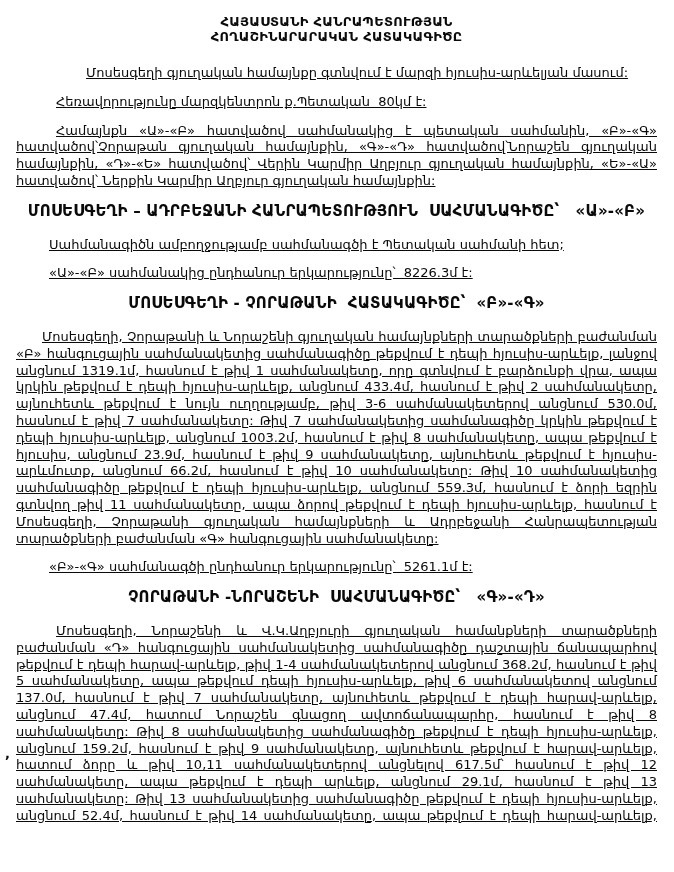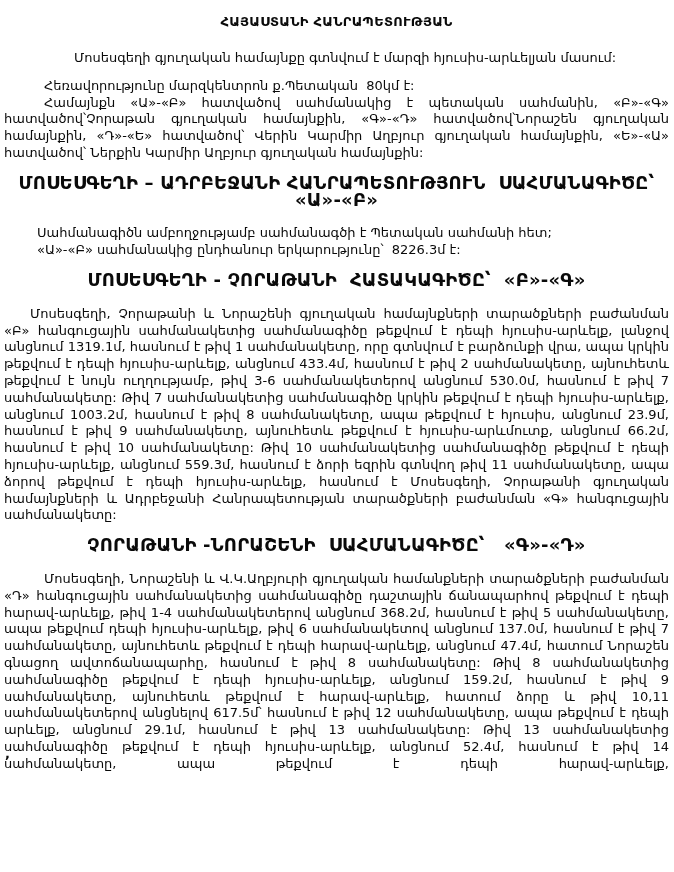--- a/index.html
+++ b/index.html
@@ -25,71 +25,74 @@
   }
   .doc-header {
     text-align: center;
     font-weight: bold;
     font-size: 13px;
     line-height: 15px;
     letter-spacing: 0.3px;
     margin-bottom: 21px;
   }
   .para {
-    margin: 0;
+    margin: 12px;
     text-align: justify;
+    text-decoration: underline;
   }
   .pre { white-space: pre-wrap; }
   .indent-xl { text-indent: 70px; }
   .indent-lg { text-indent: 40px; }
   .indent-md { text-indent: 33px; }
   .indent-sm { text-indent: 26px; }
   .sp  { margin-bottom: 11px; }
   .sp-top { margin-top: 4px; }
   .heading {
     text-align: center;
-    font-size: 18px;
+    font-size: 15px;
     font-weight: bold;
     letter-spacing: 0.2px;
     white-space: pre-wrap;
     margin: 13px 0 17px 0;
   }
   .cont { text-align-last: justify; }
   .artifact {
     position: absolute;
     left: 5px;
     top: 746px;
     font-weight: bold;
   }
 </style>
 </head>
 <body>
 
 <div class="page">
 
   <header class="doc-header">
     <div>ՀԱՅԱՍՏԱՆԻ ՀԱՆՐԱՊԵՏՈՒԹՅԱՆ</div>
+    <div>ՀՈՂԱՇԻՆԱՐԱՐԱԿԱՆ ՀԱՏԱԿԱԳԻԾԸ</div>
   </header>
 
   <p class="para indent-xl sp pre">Մոսեսգեղի գյուղական համայնքը գտնվում է մարզի հյուսիս-արևելյան մասում:</p>
 
   <p class="para indent-lg pre">Հեռավորությունը մարզկենտրոն ք.Պետական  80կմ է:</p>
 
   <p class="para indent-lg">Համայնքն «Ա»-«Բ» հատվածով սահմանակից է պետական սահմանին, «Բ»-«Գ» հատվածով՝Չորաթան գյուղական համայնքին, «Գ»-«Դ» հատվածով՝Նորաշեն գյուղական համայնքին, «Դ»-«Ե» հատվածով՝ Վերին Կարմիր Աղբյուր գյուղական համայնքին, «Ե»-«Ա» հատվածով՝ Ներքին Կարմիր Աղբյուր գյուղական համայնքին:</p>
 
   <h2 class="heading">ՄՈՍԵՍԳԵՂԻ – ԱԴՐԲԵՋԱՆԻ ՀԱՆՐԱՊԵՏՈՒԹՅՈՒՆ  ՍԱՀՄԱՆԱԳԻԾԸ՝   «Ա»-«Բ»</h2>
 
   <p class="para indent-md pre">Սահմանագիծն ամբողջությամբ սահմանագծի է Պետական սահմանի հետ;</p>
 
   <p class="para indent-md pre">«Ա»-«Բ» սահմանակից ընդհանուր երկարությունը՝  8226.3մ է:</p>
 
   <h2 class="heading">ՄՈՍԵՍԳԵՂԻ - ՉՈՐԱԹԱՆԻ  ՀԱՏԱԿԱԳԻԾԸ՝  «Բ»-«Գ»</h2>
 
   <p class="para indent-sm">Մոսեսգեղի, Չորաթանի և Նորաշենի գյուղական համայնքների տարածքների բաժանման «Բ» հանգուցային սահմանակետից սահմանագիծը թեքվում է դեպի հյուսիս-արևելք, լանջով անցնում 1319.1մ, հասնում է թիվ 1 սահմանակետը, որը գտնվում է բարձունքի վրա, ապա կրկին թեքվում է դեպի հյուսիս-արևելք, անցնում 433.4մ, հասնում է թիվ 2 սահմանակետը, այնուհետև թեքվում է նույն ուղղությամբ, թիվ 3-6 սահմանակետերով անցնում 530.0մ, հասնում է թիվ 7 սահմանակետը: Թիվ 7 սահմանակետից սահմանագիծը կրկին թեքվում է դեպի հյուսիս-արևելք, անցնում 1003.2մ, հասնում է թիվ 8 սահմանակետը, ապա թեքվում է հյուսիս, անցնում 23.9մ, հասնում է թիվ 9 սահմանակետը, այնուհետև թեքվում է հյուսիս-արևմուտք, անցնում 66.2մ, հասնում է թիվ 10 սահմանակետը: Թիվ 10 սահմանակետից սահմանագիծը թեքվում է դեպի հյուսիս-արևելք, անցնում 559.3մ, հասնում է ձորի եզրին գտնվող թիվ 11 սահմանակետը, ապա ձորով թեքվում է դեպի հյուսիս-արևելք, հասնում է Մոսեսգեղի, Չորաթանի գյուղական համայնքների և Ադրբեջանի Հանրապետության տարածքների բաժանման «Գ» հանգուցային սահմանակետը:</p>
 
+  <p class="para indent-md pre sp-top">«Բ»-«Գ» սահմանագծի ընդհանուր երկարությունը՝  5261.1մ է:</p>
 
   <h2 class="heading">ՉՈՐԱԹԱՆԻ -ՆՈՐԱՇԵՆԻ  ՍԱՀՄԱՆԱԳԻԾԸ՝   «Գ»-«Դ»</h2>
 
   <p class="para indent-lg cont">Մոսեսգեղի, Նորաշենի և Վ.Կ.Աղբյուրի գյուղական համանքների տարածքների բաժանման «Դ» հանգուցային սահմանակետից սահմանագիծը դաշտային ճանապարհով թեքվում է դեպի հարավ-արևելք, թիվ 1-4 սահմանակետերով անցնում 368.2մ, հասնում է թիվ 5 սահմանակետը, ապա թեքվում դեպի հյուսիս-արևելք, թիվ 6 սահմանակետով անցնում 137.0մ, հասնում է թիվ 7 սահմանակետը, այնուհետև թեքվում է դեպի հարավ-արևելք, անցնում 47.4մ, հատում Նորաշեն գնացող ավտոճանապարհը, հասնում է թիվ 8 սահմանակետը: Թիվ 8 սահմանակետից սահմանագիծը թեքվում է դեպի հյուսիս-արևելք, անցնում 159.2մ, հասնում է թիվ 9 սահմանակետը, այնուհետև թեքվում է հարավ-արևելք, հատում ձորը և թիվ 10,11 սահմանակետերով անցնելով 617.5մ՝ հասնում է թիվ 12 սահմանակետը, ապա թեքվում է դեպի արևելք, անցնում 29.1մ, հասնում է թիվ 13 սահմանակետը: Թիվ 13 սահմանակետից սահմանագիծը թեքվում է դեպի հյուսիս-արևելք, անցնում 52.4մ, հասնում է թիվ 14 սահմանակետը, ապա թեքվում է դեպի հարավ-արևելք,</p>
 
   <span class="artifact">,</span>
 
 </div>
 
 </body></html>

